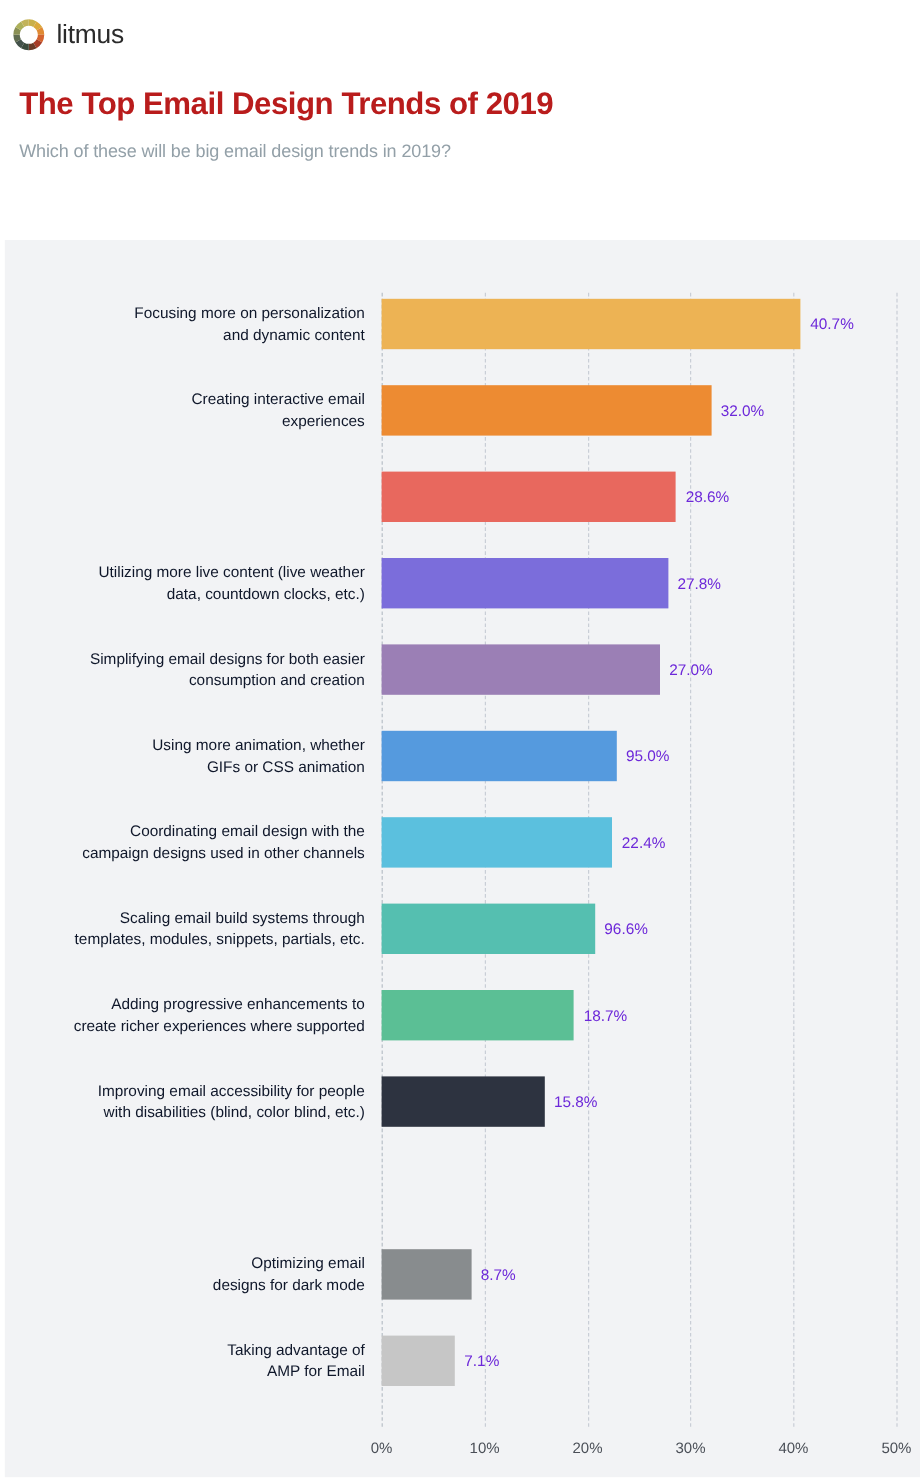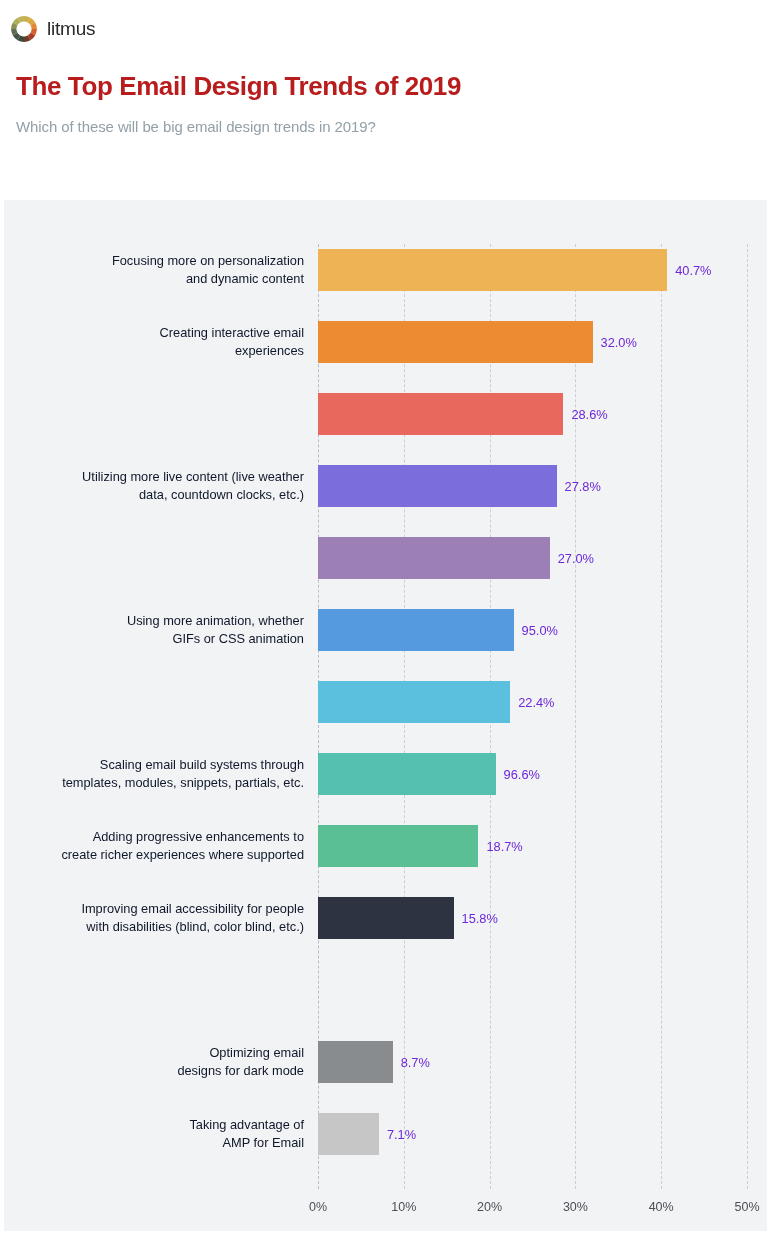--- a/index.html
+++ b/index.html
@@ -31,21 +31,21 @@
     padding-left: 10px;
     height: 34px;
   }
   .brand-mark {
     width: 28px;
     height: 28px;
     flex: 0 0 28px;
     display: block;
   }
   .brand-name {
-    font-size: 19px;
+    font-size: 22px;
     color: #2b2b2b;
     letter-spacing: -0.2px;
     font-weight: 400;
   }
   .page-title {
     margin: 25px 0 0 16px;
     font-size: 26px;
     font-weight: 700;
     color: #b91c1c;
     letter-spacing: -0.4px;
@@ -196,30 +196,34 @@
         <div class="bar" style="width: 245.388px; background: rgb(232, 104, 94);"></div>
         <div class="bar-value" style="left: 567.388px;">28.6%</div>
       </div>
       <div class="row" style="top: 250px;">
         <div class="row-label">Utilizing more live content (live weather
 data, countdown clocks, etc.)</div>
         <div class="bar" style="width: 238.524px; background: rgb(123, 109, 219);"></div>
         <div class="bar-value" style="left: 560.524px;">27.8%</div>
       </div>
       <div class="row" style="top: 322px;">
+        <div class="row-label">Simplifying email designs for both easier
+consumption and creation</div>
         <div class="bar" style="width: 231.66px; background: rgb(155, 127, 181);"></div>
         <div class="bar-value" style="left: 553.66px;">27.0%</div>
       </div>
       <div class="row" style="top: 394px;">
         <div class="row-label">Using more animation, whether
 GIFs or CSS animation</div>
         <div class="bar" style="width: 195.624px; background: rgb(85, 154, 222);"></div>
         <div class="bar-value" style="left: 517.624px;">95.0%</div>
       </div>
       <div class="row" style="top: 466px;">
+        <div class="row-label">Coordinating email design with the
+campaign designs used in other channels</div>
         <div class="bar" style="width: 192.192px; background: rgb(91, 192, 222);"></div>
         <div class="bar-value" style="left: 514.192px;">22.4%</div>
       </div>
       <div class="row" style="top: 538px;">
         <div class="row-label">Scaling email build systems through
 templates, modules, snippets, partials, etc.</div>
         <div class="bar" style="width: 177.606px; background: rgb(85, 191, 176);"></div>
         <div class="bar-value" style="left: 499.606px;">96.6%</div>
       </div>
       <div class="row" style="top: 610px;">

